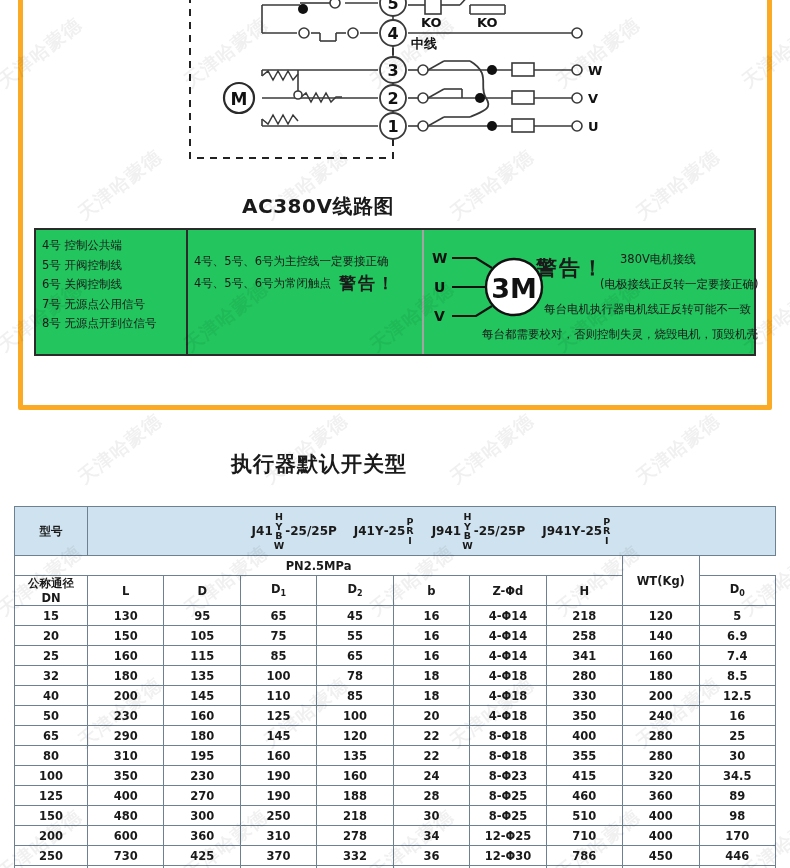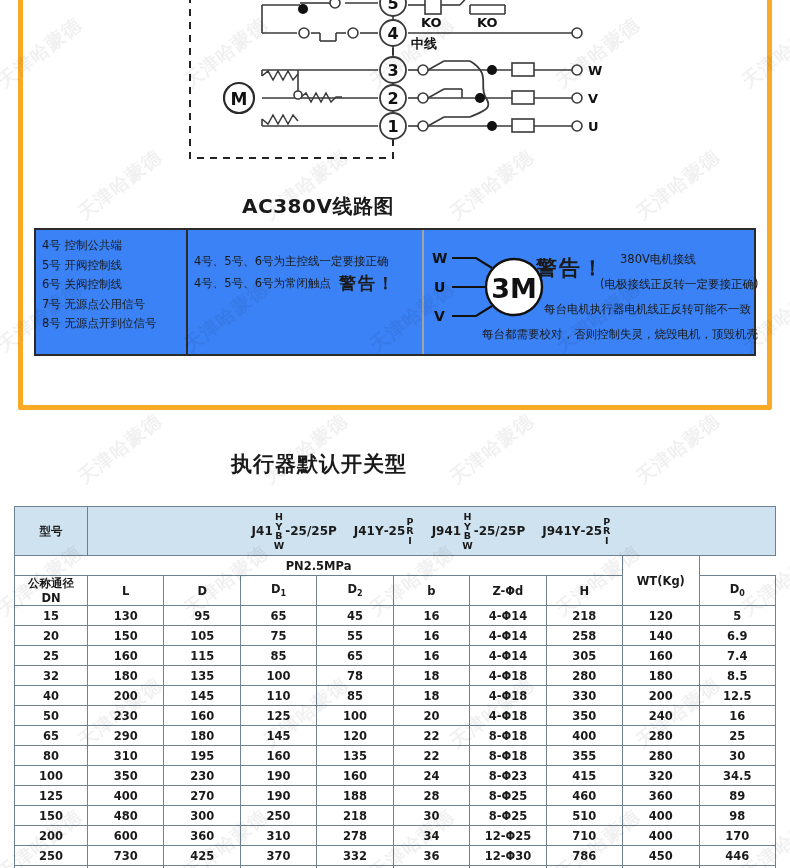--- a/index.html
+++ b/index.html
@@ -49,21 +49,21 @@
     margin-top:12px;
   }
 
   
   #legend-box{
     position:absolute;left:34px;top:228px;
     width:722px;height:128px;
     border:2px solid #2b2b2b;
     box-sizing:border-box;
     display:flex;
-    background:#3b82f6;
+    background:#22c55e;
     z-index:3;
   }
   .lg-cell{box-sizing:border-box;position:relative;}
   #legend-col-signals{
     width:152px;
     border-right:2px solid #2b2b2b;
     padding:6px 0 0 6px;
   }
   .sig-line{
     font-family:"DejaVu Sans",sans-serif;
@@ -430,21 +430,21 @@
         <td class="col-wt">6.9</td>
       </tr>
       <tr>
         <td class="col-dn">25</td>
         <td>160</td>
         <td>115</td>
         <td>85</td>
         <td>65</td>
         <td>16</td>
         <td>4-Φ14</td>
-        <td>305</td>
+        <td>341</td>
         <td>160</td>
         <td class="col-wt">7.4</td>
       </tr>
       <tr>
         <td class="col-dn">32</td>
         <td>180</td>
         <td>135</td>
         <td>100</td>
         <td>78</td>
         <td>18</td>

